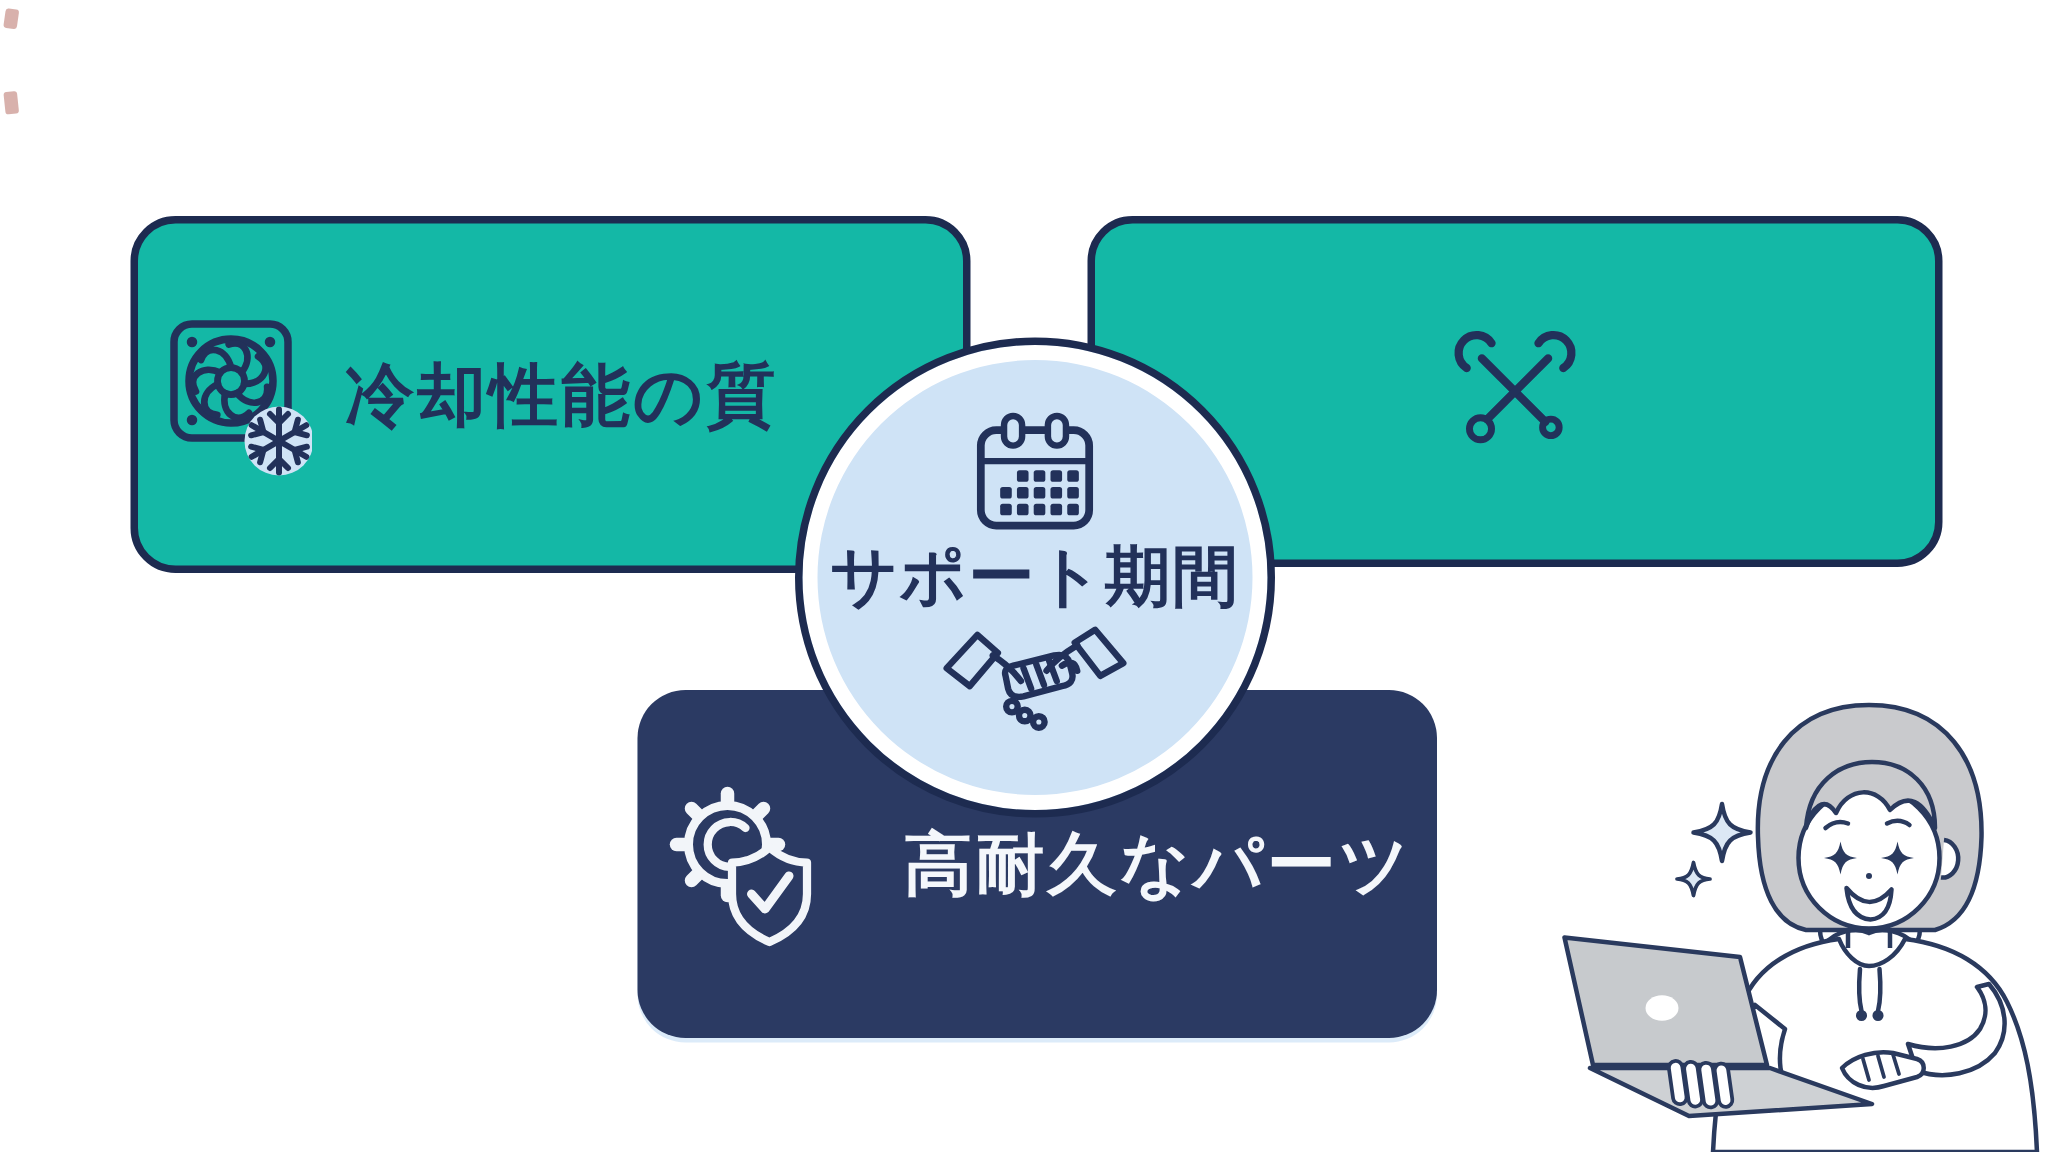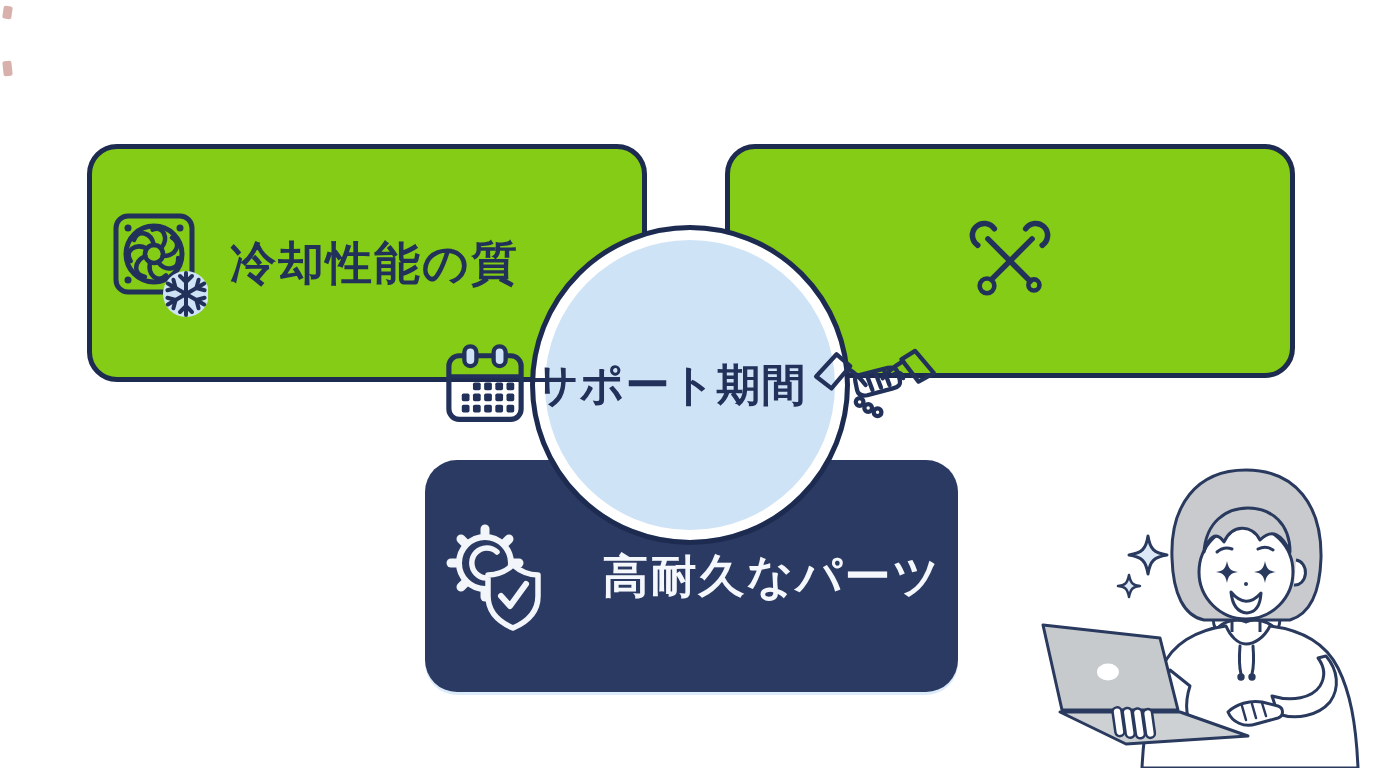--- a/index.html
+++ b/index.html
@@ -3,21 +3,21 @@
 <meta charset="utf-8">
 <style>
   html,body{margin:0;padding:0;}
   body{
     width:1376px;height:768px;position:relative;overflow:hidden;
     background:#ffffff;
     font-family:"Liberation Sans","DejaVu Sans",sans-serif;
   }
   .card{
     position:absolute;
-    background:#84cc16;
+    background:#14b8a6;
     border:5px solid #1d2b50;
     border-radius:30px;
     box-sizing:border-box;
     display:flex;align-items:center;
   }
   .card-label{
     font-size:46px;font-weight:800;color:#22315a;letter-spacing:2px;
     white-space:nowrap;line-height:1;
   }
   #card-cooling{left:87px;top:144px;width:560px;height:238px;padding-left:16px;gap:22px;}
@@ -29,21 +29,21 @@
     box-shadow:0 3px 0 rgba(205,226,246,.7);
   }
   #card-durability .card-label{color:#f4f7fb;margin-left:25px;}
   #center-circle{
     position:absolute;left:530px;top:225px;width:320px;height:320px;
     border-radius:50%;
     background:#cfe3f6;
     border:5px solid #1d2b50;
     box-shadow:inset 0 0 0 10px #ffffff;
     box-sizing:border-box;
-    display:flex;flex-direction:row;align-items:center;justify-content:center;
+    display:flex;flex-direction:column;align-items:center;justify-content:center;
     gap:4px;z-index:5;
   }
   #center-circle .card-label{font-size:44px;letter-spacing:1px;}
   .icon{flex:0 0 auto;display:block;}
   .corner-mark{position:absolute;border-radius:2px;opacity:.45;}
   #corner-mark-1{left:3px;top:6px;width:9px;height:13px;background:#a85248;transform:rotate(8deg);}
   #corner-mark-2{left:3px;top:61px;width:9px;height:15px;background:#a85248;transform:rotate(-6deg);}
   #person{position:absolute;left:1020px;top:460px;width:356px;height:308px;}
 </style>
 </head>

